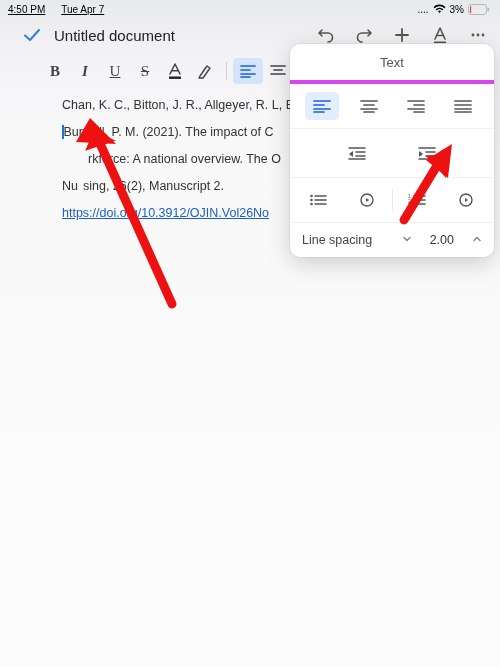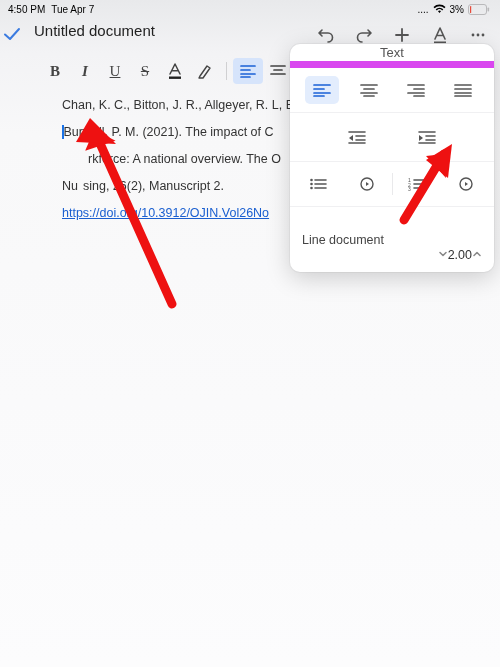--- a/index.html
+++ b/index.html
@@ -1,58 +1,58 @@
 <!DOCTYPE html>
 <html><head>
   <meta charset="utf-8">
   <style>
     * { box-sizing: border-box; margin: 0; padding: 0; }
     html, body { width: 500px; height: 667px; overflow: hidden; font-family: -apple-system, BlinkMacSystemFont, 'Helvetica Neue', Arial, sans-serif; }
     body { background: linear-gradient(to bottom, #e8e9eb 0%, #f3f3f5 8%, #f8f8f9 20%, #fcfcfd 100%); position: relative; }
 
     .status-bar { display: flex; justify-content: space-between; align-items: center; padding: 2px 10px 0 8px; height: 16px; font-size: 10px; color: #000; font-weight: 500; }
-    .status-left { display:flex; gap:6px; }
+    .status-left { display:flex; gap:16px;text-decoration:underline; }
     .status-right { display:flex; align-items:center; gap:4px; }
     .wifi-icon svg, .battery-icon svg { display:block; }
 
-    .header { display:flex; padding: 6px 8px 6px 0; height: 38px; }
+    .header { display:flex; align-items:center; padding: 6px 8px 6px 20px; height: 38px; }
     .check-btn { width:24px; height:24px; display:flex; align-items:center; justify-content:center; color:#3b7be0; }
     .doc-title { font-size: 15px; color:#222; margin-left:10px; flex:1; }
     .header-icons { display:flex; align-items:center; gap:18px; margin-right:4px; color:#555; }
     .hicon { width:20px; height:20px; display:flex; align-items:center; justify-content:center; }
 
     .toolbar { display:flex; align-items:center; gap:0; padding: 4px 4px 8px 40px; }
     .tb-btn { width:30px; height:26px; display:flex; align-items:center; justify-content:center; color:#444; font-size:14px;}
     .tb-bold { font-weight:800; font-family:Georgia,serif; font-size:15px;}
     .tb-italic { font-style:italic; font-family:Georgia,serif; font-weight:700; font-size:15px;}
     .tb-under { text-decoration:underline; font-family:Georgia,serif; font-weight:500; font-size:15px;}
     .tb-strike { text-decoration:line-through; font-family:Georgia,serif; font-weight:500; font-size:15px;}
     .tb-divider { width:1px; height:18px; background:#d0d0d2; margin:0 6px; }
     .tb-active { background:#d6e4fb; border-radius:4px; color:#1a60d6; }
 
     .document { padding: 0 20px 0 62px; font-size: 12.5px; line-height: 2.15; color:#333; position:relative; }
     .cursor { display:inline-block; width:1.5px; height:14px; background:#1a73e8; vertical-align:middle; margin-right:0; position:relative; top:-1px; }
     .doc-link { color:#1a5fd0; text-decoration:underline; }
 
     .panel { position:absolute; top:44px; right:6px; width:204px; background:#fff; border-radius:10px; box-shadow: 0 6px 24px rgba(0,0,0,.18), 0 0 0 1px rgba(0,0,0,.04); overflow:hidden; }
-    .panel-tabs { display:flex; height:24px; border-bottom:7px solid #d946ef; }
+    .panel-tabs { display:flex; height:40px; border-bottom:4px solid #d946ef; }
     .ptab { flex:1; display:flex; align-items:center; justify-content:center; font-size:13px; color:#555; position:relative; }
     .ptab.active { color:#1a60d6; }
     .ptab.active::after { content:""; position:absolute; bottom:-1px; left:18%; right:18%; height:2px; background:#1a60d6; border-radius:2px; }
 
     .panel-row { display:flex; align-items:center; justify-content:space-around; padding:8px 8px; border-bottom:1px solid #f0f0f2; }
     .panel-row:last-child { border-bottom:none; }
     .align-btn { width:34px; height:28px; display:flex; align-items:center; justify-content:center; border-radius:5px; }
     .align-btn.selected { background:#e3edfd; }
     .panel-row.indent { justify-content:space-around; padding:10px 32px; }
     .panel-row.list { padding:8px 4px; }
     .list-group { flex:1; display:flex; justify-content:space-around; align-items:center; }
     .vline { width:1px; height:22px; background:#e9e9eb; }
     .panel-line { display:flex; align-items:center; justify-content:space-between; padding:10px 12px; font-size:12.5px; color:#444; }
-    .ls-controls { display:flex; align-items:flex-end; gap:0;margin-top:31px; }
+    .ls-controls { display:flex; align-items:flex-end; gap:18px; }
     .ls-val { font-size:12.5px; color:#333; }
     .chev { color:#888; }
 
     
     .arrow { position:absolute; pointer-events:none; }
     .arrow svg { overflow:visible; }
   </style>
 </head>
 <body>
 
@@ -224,21 +224,21 @@
       </div>
       <div class="align-btn">
         <svg width="14" height="14" viewBox="0 0 14 14">
             <circle cx="7" cy="7" r="6" fill="none" stroke="#555" stroke-width="1.4"></circle>
             <path d="M6 5 L9 7 L6 9 Z" fill="#555"></path>
           </svg>
       </div>
     </div>
   </div>
   <div class="panel-line">
-    <span>Line document</span>
+    <span>Line spacing</span>
     <div class="ls-controls">
       <span class="chev">
         <svg width="10" height="10" viewBox="0 0 10 10">
             <path d="M2 3.5 L5 6.5 L8 3.5" fill="none" stroke="#888" stroke-width="1.5" stroke-linecap="round" stroke-linejoin="round"></path>
           </svg>
       </span>
       <span class="ls-val">2.00</span>
       <span class="chev">
         <svg width="10" height="10" viewBox="0 0 10 10">
             <path d="M2 6.5 L5 3.5 L8 6.5" fill="none" stroke="#888" stroke-width="1.5" stroke-linecap="round" stroke-linejoin="round"></path>

